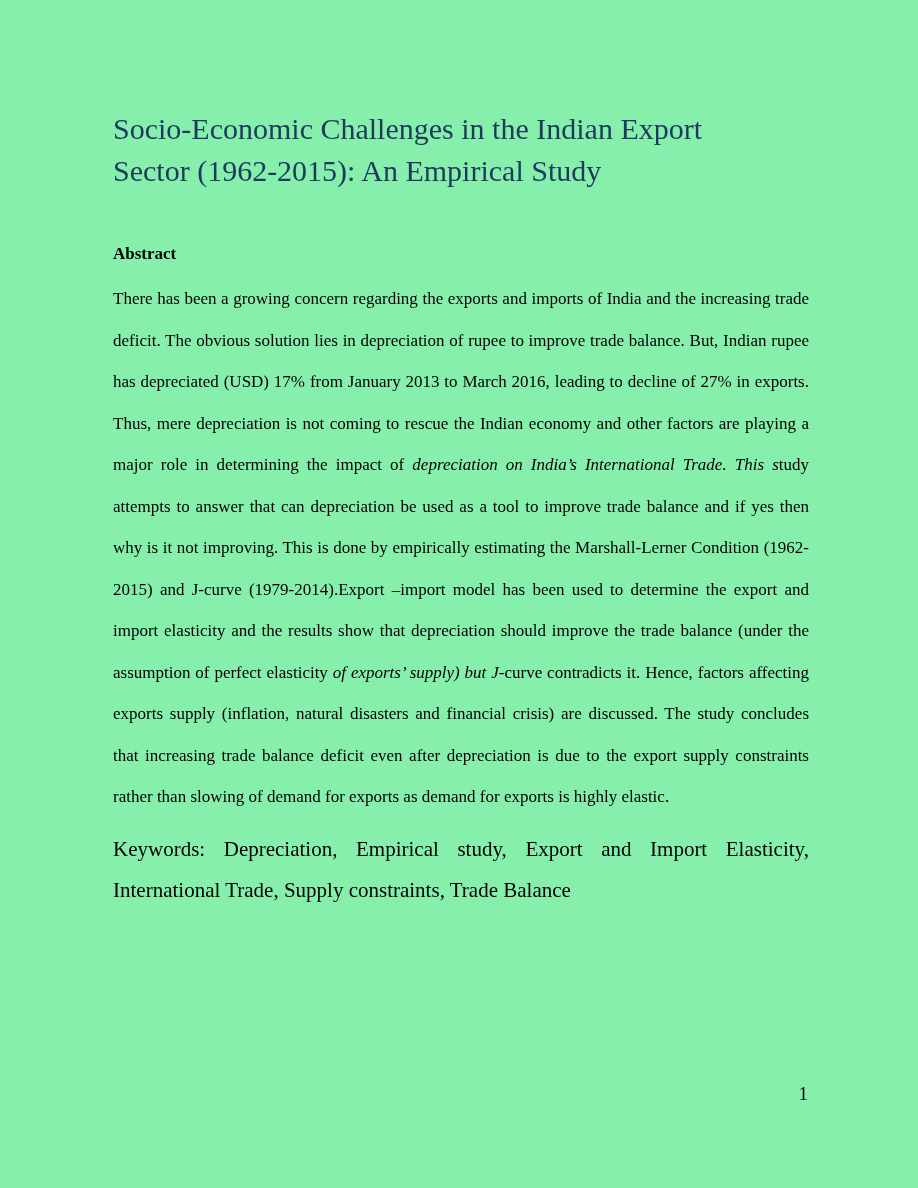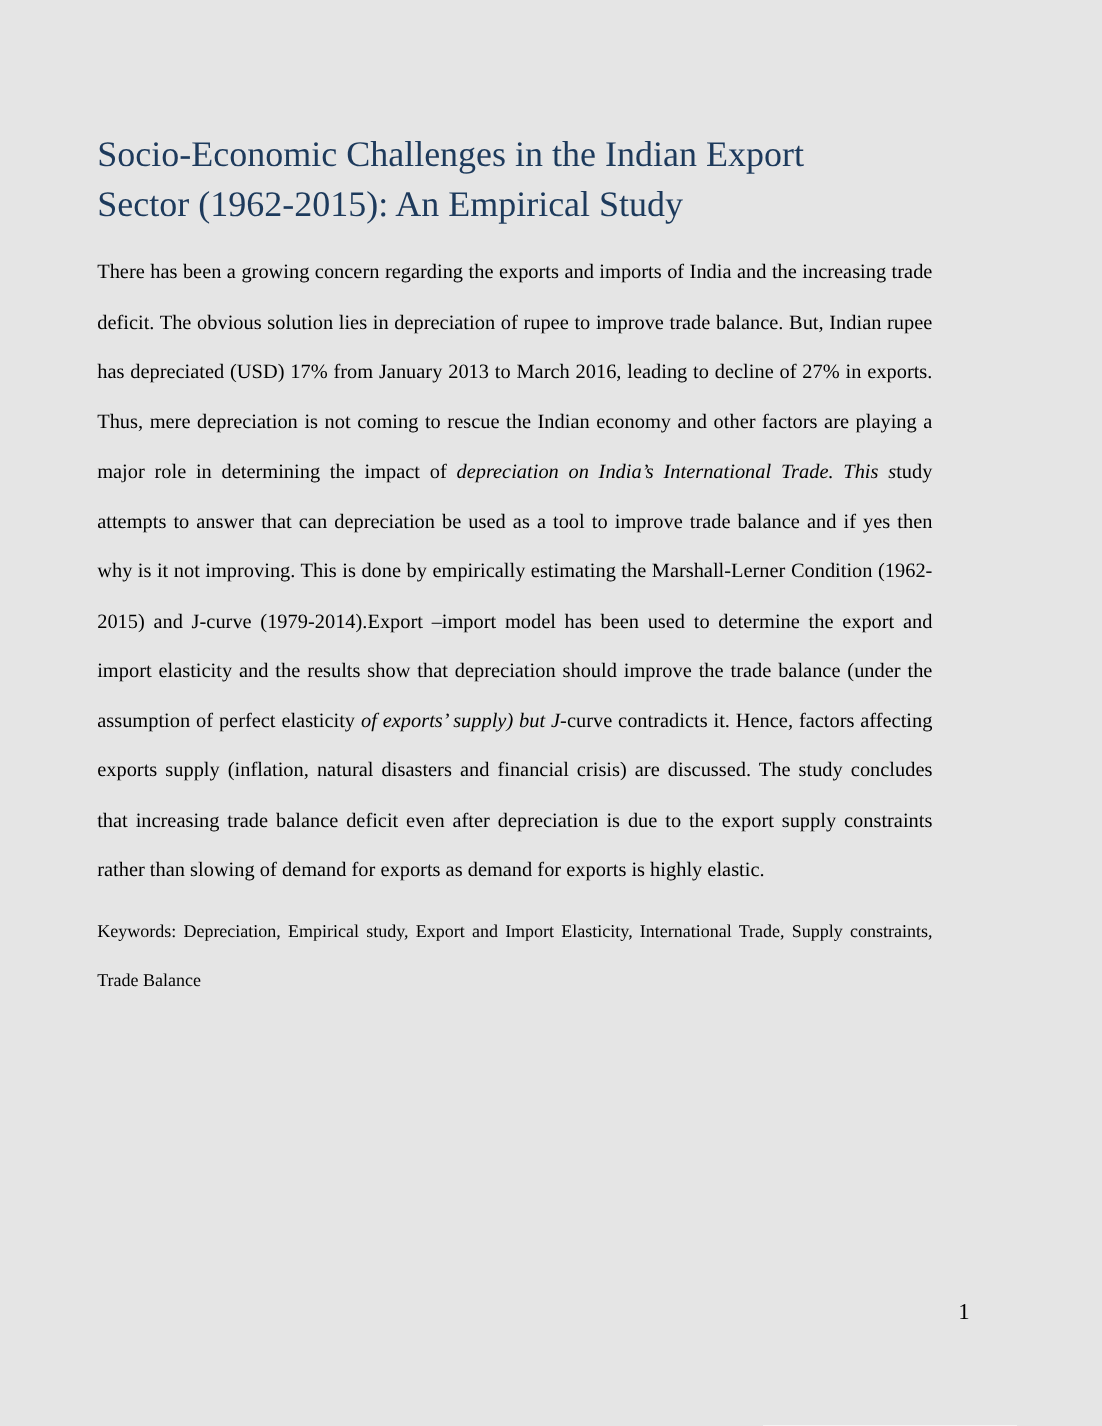--- a/index.html
+++ b/index.html
@@ -12,23 +12,23 @@
     height: 1188px;
     overflow: hidden;
     position: relative;
     font-family: "Liberation Serif", "DejaVu Serif", serif;
     color: #000000;
   }
   .page {
     position: relative;
     width: 918px;
     height: 1188px;
-    background: #e5e5e5;
+    background: #86efac;
     box-sizing: border-box;
-    padding: 0 115px 0 81px;
+    padding: 0 115px 0 113px;
   }
   .title {
     margin: 0;
     padding-top: 108px;
     max-width: 655px;
     font-family: "Liberation Serif", "DejaVu Serif", serif;
     font-weight: 400;
     font-size: 30px;
     line-height: 42px;
     color: #1d3a5c;
@@ -52,41 +52,42 @@
     color: #000000;
   }
   .italic {
     font-style: italic;
     font-family: Liberation Serif, serif;
   }
   .keywords {
     margin: 0;
     margin-top: 11px;
     width: 696px;
-    font-size: 15px;
+    font-size: 21px;
     line-height: 41.5px;
     text-align: justify;
     color: #000000;
   }
   .page-number {
     position: absolute;
     top: 1083px;
     right: 110px;
     font-size: 19px;
     line-height: 22px;
     color: #000000;
   }
 </style>
 </head>
 <body>
 
 <div class="page">
 
   <h1 class="title">Socio-Economic Challenges in the Indian Export Sector (1962-2015): An Empirical Study</h1>
 
+  <h2 class="abstract-heading">Abstract</h2>
 
   <p class="abstract-body"><span>There has been a growing concern regarding the exports and imports of India and the increasing trade deficit. The obvious solution lies in depreciation of rupee to improve trade balance. But, Indian rupee has depreciated (USD) 17% from January 2013 to March 2016, leading to decline of 27% in exports. Thus, mere depreciation is not coming to rescue the Indian economy and other factors are playing a major role in determining the impact of </span><span class="italic">depreciation on India’s International Trade. This s</span><span>tudy attempts to answer that can depreciation be used as a tool to improve trade balance and if yes then why is it not improving. This is done by empirically estimating the Marshall-Lerner Condition (1962-2015) and J-curve (1979-2014).Export –import model has been used to determine the export and import elasticity and the results show that depreciation should improve the trade balance (under the assumption of perfect elasticity </span><span class="italic">of exports’ supply) but J</span><span>-curve contradicts it. Hence, factors affecting exports supply (inflation, natural disasters and financial crisis) are discussed. The study concludes that increasing trade balance deficit even after depreciation is due to the export supply constraints rather than slowing of demand for exports as demand for exports is highly elastic.</span></p>
 
   <p class="keywords">Keywords: Depreciation, Empirical study, Export and Import Elasticity, International Trade, Supply constraints, Trade Balance</p>
 
   <div class="page-number">1</div>
 
 </div>
 
 </body></html>

